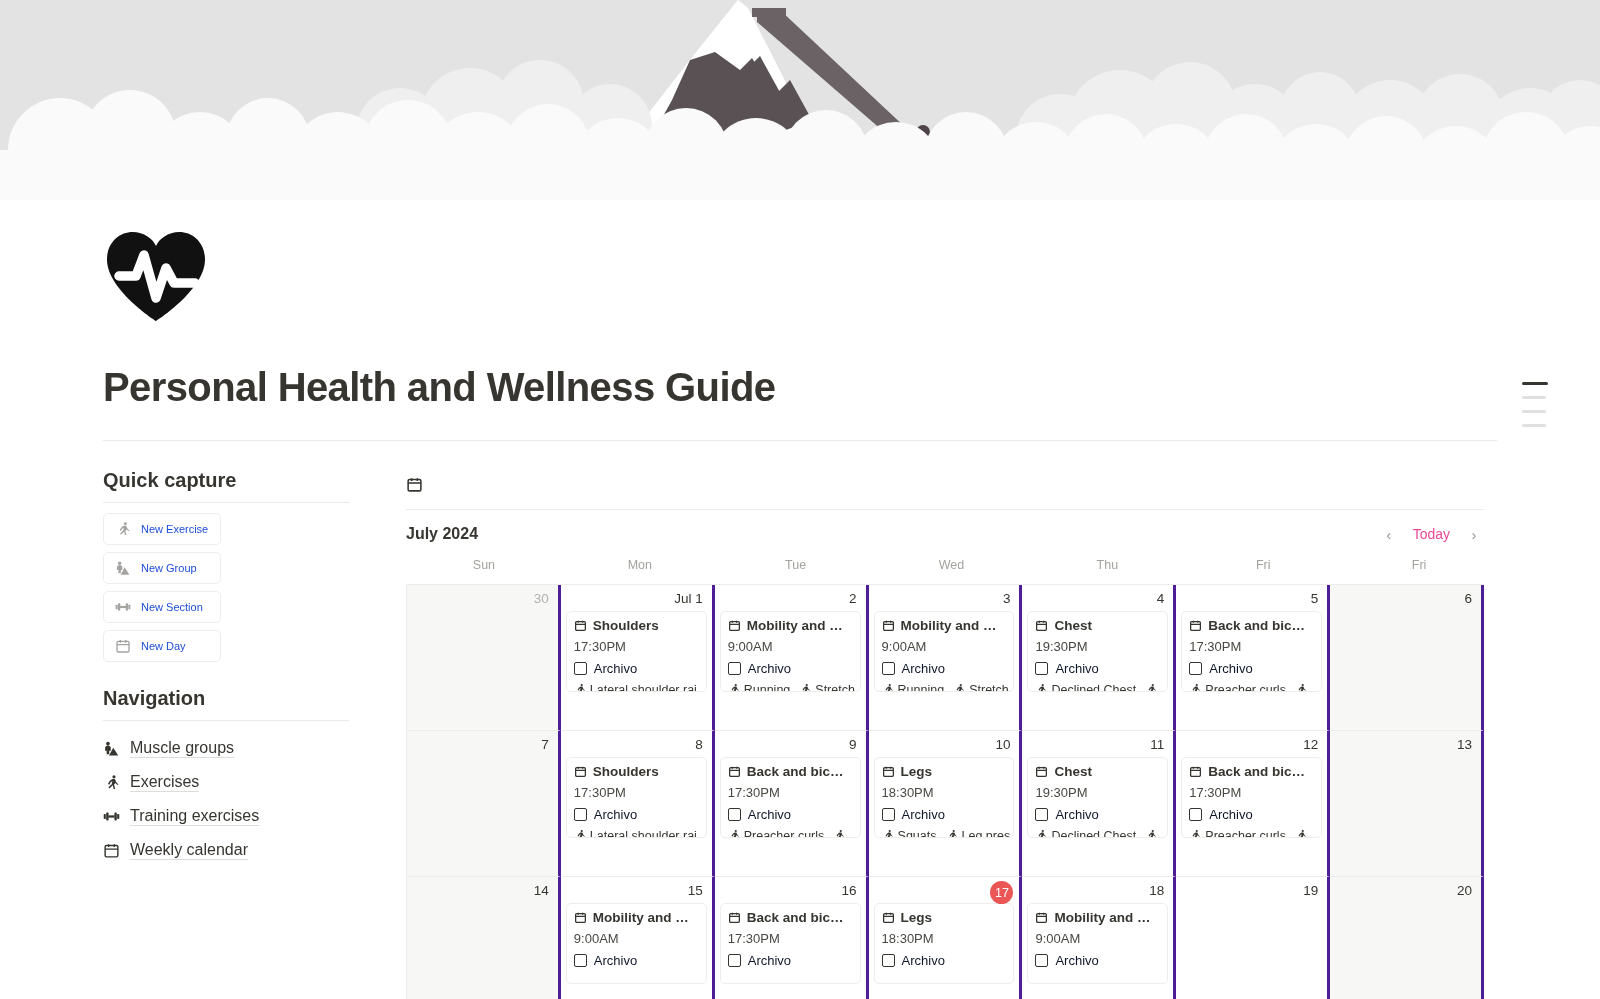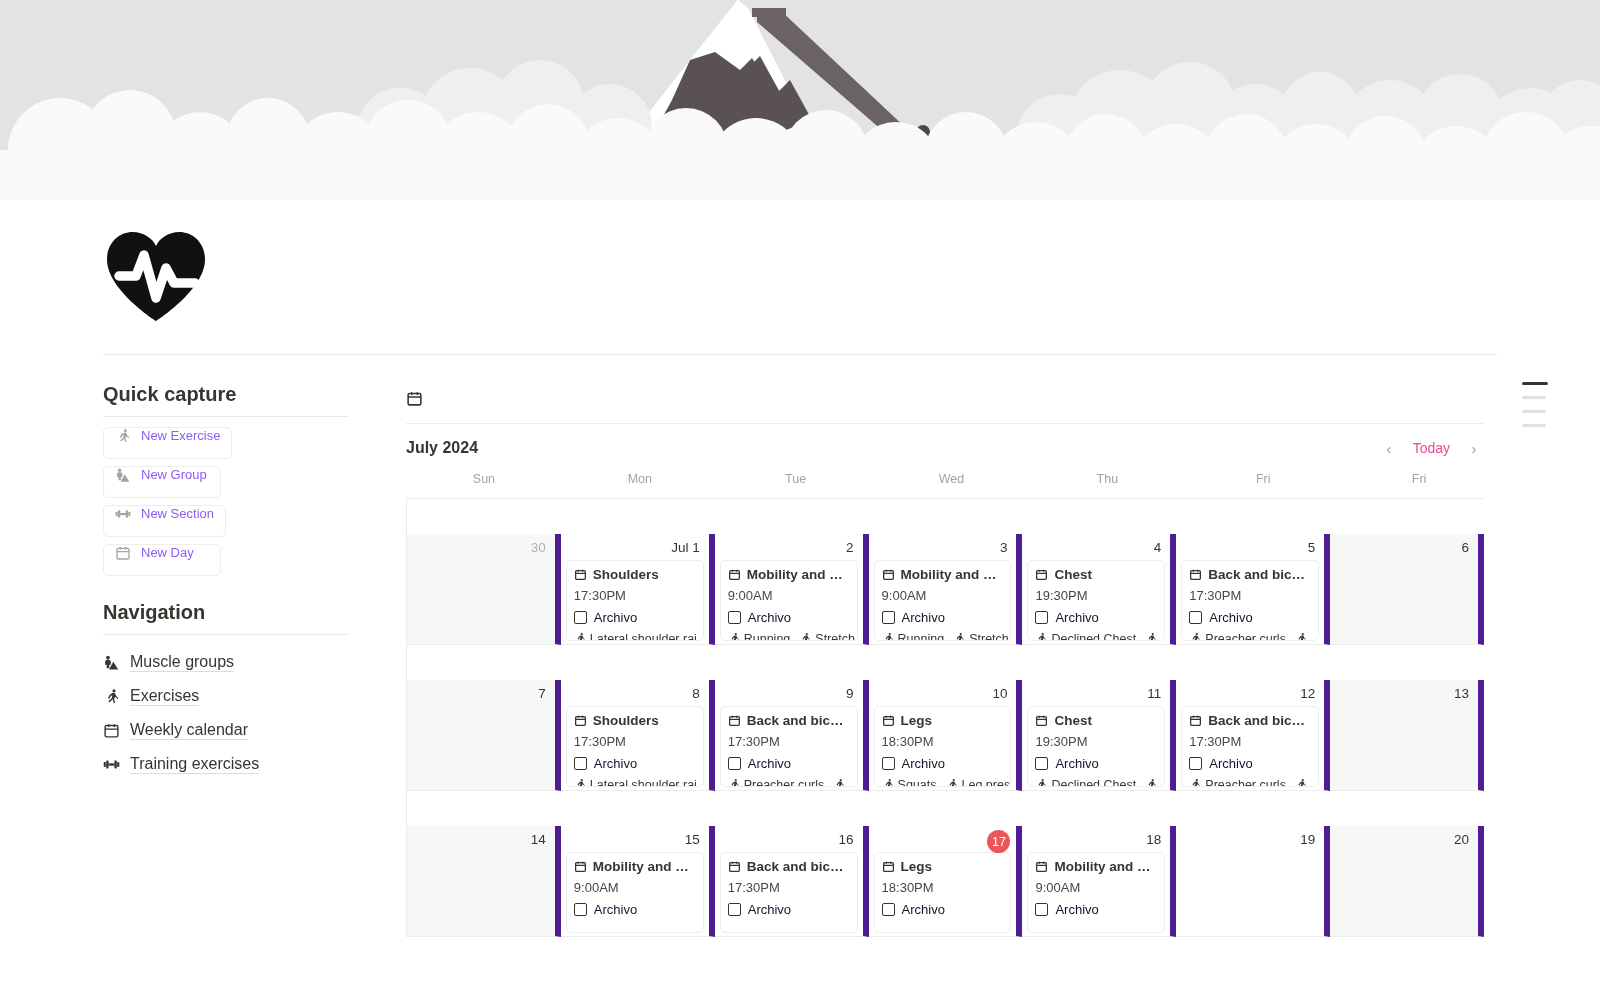--- a/index.html
+++ b/index.html
@@ -81,28 +81,28 @@
   .sidebar { width: 303px; flex: 0 0 303px; padding-right: 55px; }
   .side-heading {
     font-size: 20px;
     font-weight: bold;
     color: #37352f;
     padding-bottom: 10px;
   }
   .side-rule { height: 1px; background: #eaeaea; width: 246px; margin-bottom: 10px; }
 
   .qc-btn {
-    display: flex; align-items: flex-start; gap: 10px;
+    display: flex; align-items: center; gap: 10px;
     height: 32px;
     padding: 0 11px;
     border: 1px solid #ededec;
     border-radius: 5px;
     margin-bottom: 7px;
-    color: #8b5cf6;
-    font-size: 13px;
+    color: #1d4ed8;
+    font-size: 11px;
     background: #fff;
     width: fit-content;
     min-width: 118px;
   }
   .qc-btn .ic { display:inline-flex; width:16px; height:16px; opacity:.45; }
   .qc-btn .ic svg { width:16px; height:16px; display:block; }
 
   .nav-space { height: 18px; }
 
   .nav-item {
@@ -140,27 +140,26 @@
   .cal-head { display: flex; height: 26px; }
   .cal-head .dow {
     flex: 1 1 0; text-align: center;
     font-size: 12.5px; color: #a5a39f;
   }
 
   .cal-grid { border-top: 1px solid #ececeb; border-left: 1px solid #ececeb; width: 1078px; }
   .cal-row { display: flex; height: 146px; }
   .cal-cell {
     flex: 1 1 0;
-    border-right: 6px solid #4c1d95;
+    border-right: 3px solid #4c1d95;
     border-bottom: 1px solid #ececeb;
     padding: 4px 5px 0 5px;
     position: relative;
     background: #fff;
     overflow: hidden;
-    margin-top: 35px;
   }
   .cal-cell.weekend { background: #f7f7f6; }
   .daynum {
     text-align: right;
     font-size: 13.5px;
     color: #37352f;
     height: 22px;
     line-height: 20px;
     padding-right: 4px;
   }
@@ -270,20 +269,21 @@
 <div class="page">
   <div class="page-inner">
 
     <div class="logo">
       <svg viewBox="0 0 106 96">
         <path d="M53 93C53 93 4 62 4 31.5 4 14 17 4 29.5 4 41 4 50 11 53 18 56 11 65 4 76.5 4 89 4 102 14 102 31.5 102 62 53 93 53 93Z" fill="#111111"></path>
         <path d="M16 48 H33 L41 27 L53 70 L63 40 L71 55 H92" stroke="#ffffff" stroke-width="9.5" fill="none" stroke-linecap="round" stroke-linejoin="round"></path>
       </svg>
     </div>
 
+    <h1 class="page-title">Personal Health and Wellness Guide</h1>
     <div class="title-rule"></div>
 
     <div class="main">
 
       <div class="sidebar">
 
         <div class="side-heading">Quick capture</div>
         <div class="side-rule"></div>
 
         <div class="qc-btn">
@@ -351,40 +351,40 @@
             <svg viewBox="0 0 24 24" fill="#37352f">
                 <circle cx="15.5" cy="4" r="2.2"></circle>
                 <path d="M13.2 7.2 9.6 9.4 7 14l1.9 1 2.2-3.7 2.1-1-1 4.1-4.6 4.4 1.5 1.6 4.7-4.5 1.2 5.1h2.1l-1.5-6.3 2-2.1 2.4 2.5h2l-3.4-3.7-1.8-4.2z"></path>
               </svg>
           </span>
           <span class="lbl">Exercises</span>
         </div>
 
         <div class="nav-item">
           <span class="ic">
-            <svg viewBox="0 0 24 24" fill="none" stroke="#37352f" stroke-width="2">
-                <rect x="3" y="5" width="18" height="16" rx="2"></rect>
-                <path d="M3 10h18M8 3v4M16 3v4"></path>
-              </svg>
-          </span>
-          <span class="lbl">Weekly calendar</span>
-        </div>
-
-        <div class="nav-item">
-          <span class="ic">
             <svg viewBox="0 0 24 24" fill="#37352f">
                 <rect x="1" y="8.5" width="3" height="7" rx="1"></rect>
                 <rect x="20" y="8.5" width="3" height="7" rx="1"></rect>
                 <rect x="4.5" y="6.5" width="3.4" height="11" rx="1.2"></rect>
                 <rect x="16.1" y="6.5" width="3.4" height="11" rx="1.2"></rect>
                 <rect x="7.6" y="10.4" width="8.8" height="3.2"></rect>
               </svg>
           </span>
           <span class="lbl">Training exercises</span>
         </div>
+
+        <div class="nav-item">
+          <span class="ic">
+            <svg viewBox="0 0 24 24" fill="none" stroke="#37352f" stroke-width="2">
+                <rect x="3" y="5" width="18" height="16" rx="2"></rect>
+                <path d="M3 10h18M8 3v4M16 3v4"></path>
+              </svg>
+          </span>
+          <span class="lbl">Weekly calendar</span>
+        </div>
       </div>
 
       <div class="calendar">
         <div class="cal-icon-row">
           <span>
             <svg viewBox="0 0 24 24" fill="none" stroke="#37352f" stroke-width="2.2">
                 <rect x="3" y="5" width="18" height="16" rx="2"></rect>
                 <path d="M3 10h18M8 3v4M16 3v4"></path>
               </svg>
           </span>

